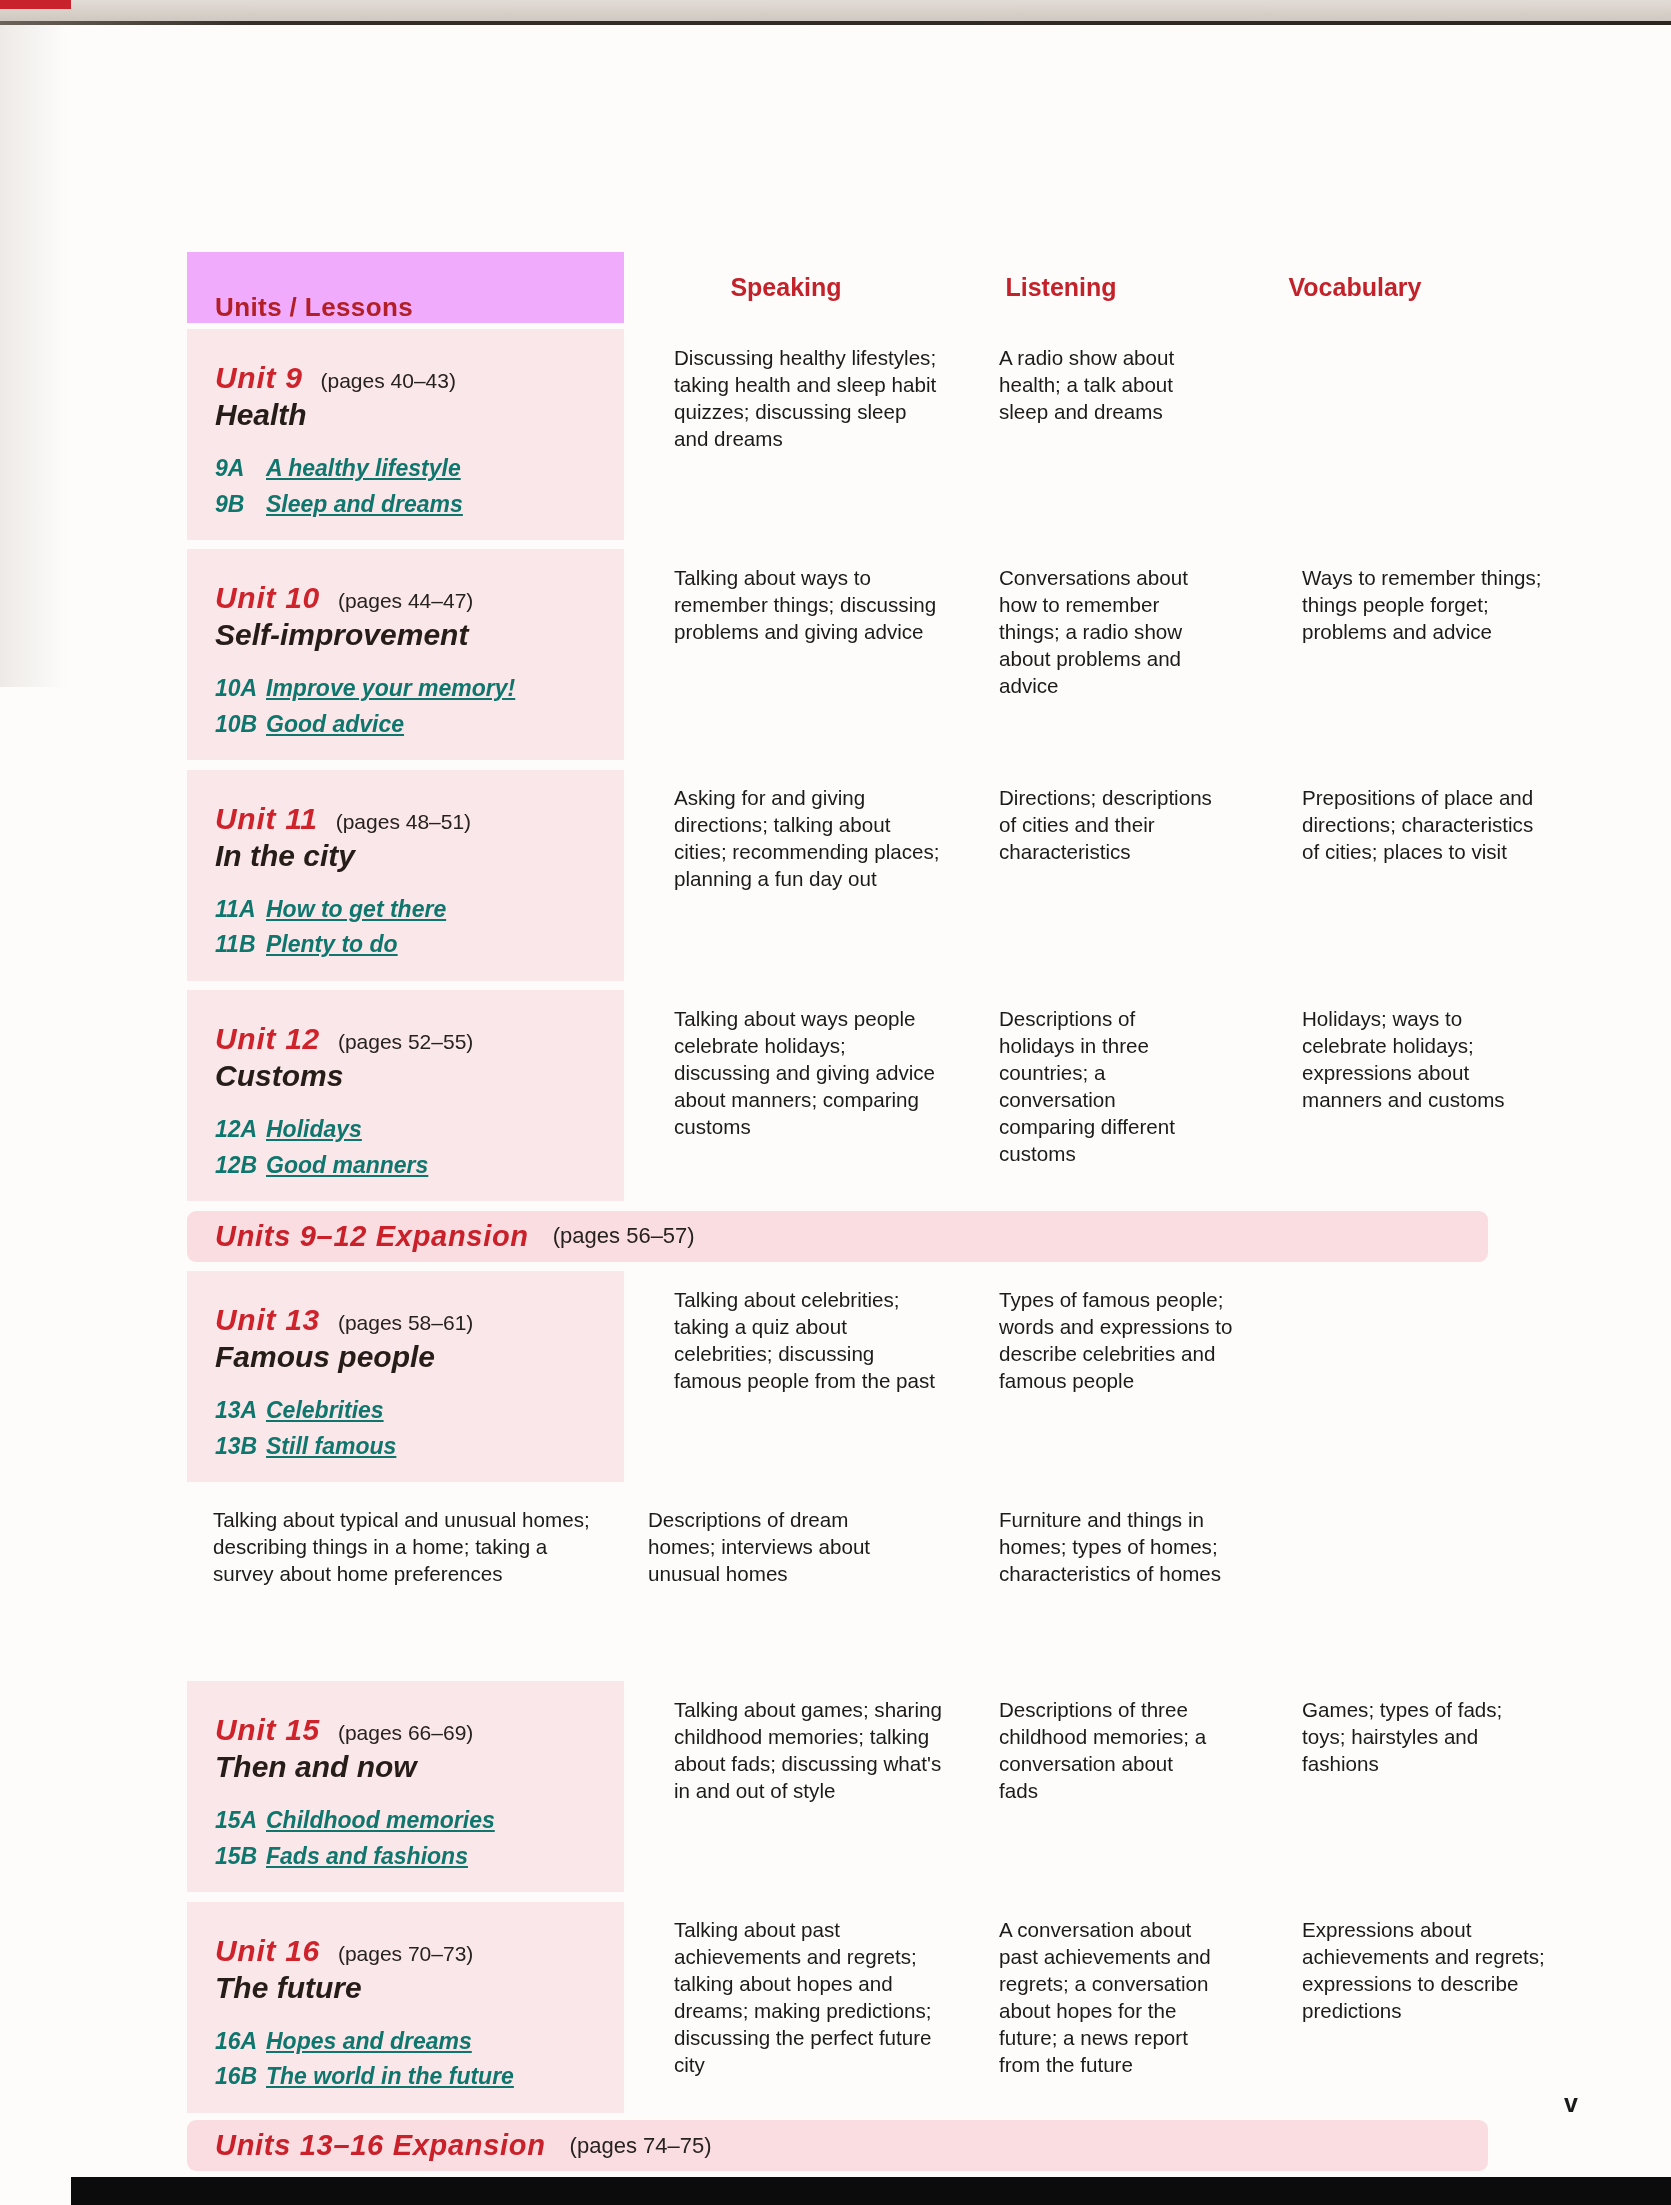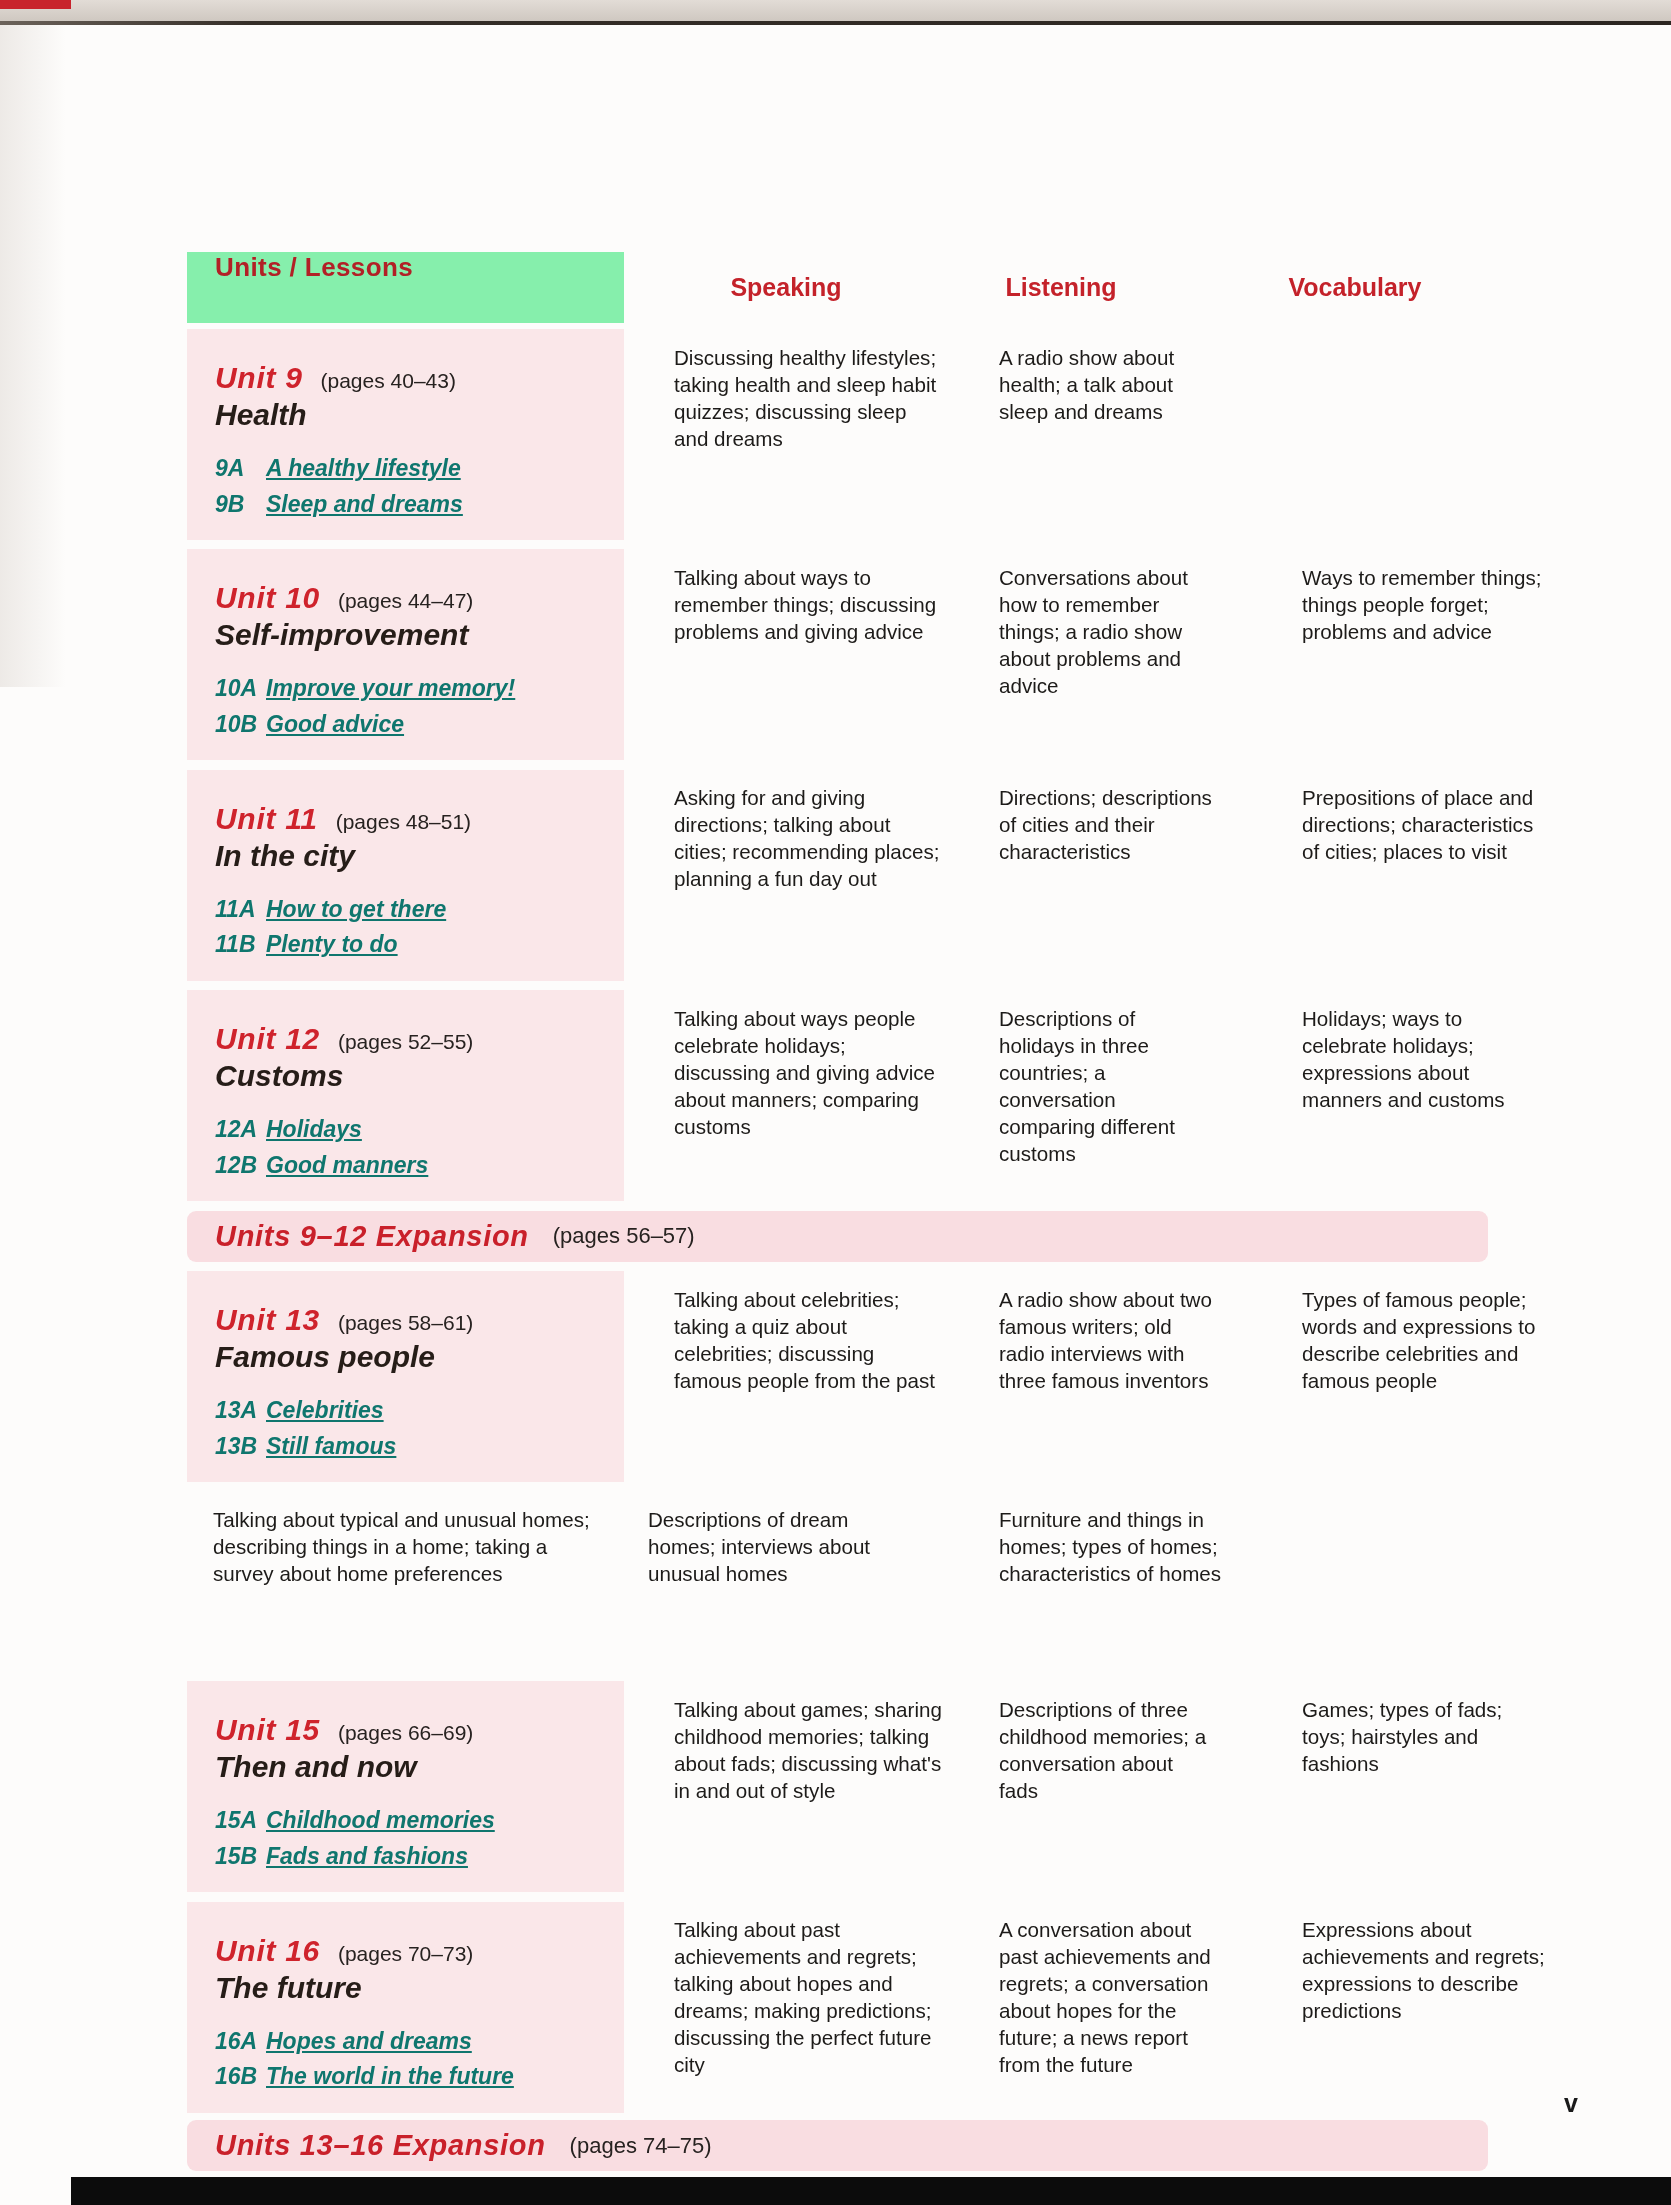--- a/index.html
+++ b/index.html
@@ -19,21 +19,21 @@
     background:linear-gradient(to right,#e9e5e1,rgba(255,255,255,0));opacity:.8;}
   .bottom-bar{position:absolute;bottom:0;left:71px;right:0;height:28px;background:#0c0c0c;}
   .page-num{position:absolute;top:2089px;right:94px;font-size:25px;font-weight:bold;color:#1a1a1a;}
 
   .content{position:absolute;top:252px;left:0;right:0;}
 
   .grid-row{display:grid;grid-template-columns:437px 327px 279px 287px;margin-left:187px;}
 
   
   .header-row{height:71px;margin-bottom:5.9px;}
-  .units-header-box{background:#86efac;display:flex;align-items:flex-start;padding-left:28px;}
+  .units-header-box{background:#f0abfc;display:flex;align-items:flex-end;padding-left:28px;}
   .units-header-box span{font-size:26px;font-weight:bold;color:#b22026;letter-spacing:0.4px;}
   .col-header{display:flex;align-items:center;justify-content:center;
     font-size:25px;font-weight:bold;color:#c4222a;}
   .col-header.speaking{padding-left:26px;padding-right:29px;}
   .col-header.listening{padding-right:59px;}
   .col-header.vocab{padding-right:37px;}
 
   
   .unit-row{min-height:180px;margin-bottom:9.6px;gap:24px;}
   .unit-row.tall{min-height:201px;margin-bottom:7.4px;}
@@ -153,21 +153,20 @@
         <span class="unit-num">Unit 13</span>
         <span class="unit-pages">(pages 58–61)</span>
       </div>
       <div class="unit-title">Famous people</div>
       <div class="lessons">
         <div class="lesson"><span class="lesson-code">13A</span><span>Celebrities</span></div>
         <div class="lesson"><span class="lesson-code">13B</span><span>Still famous</span></div>
       </div>
     </div>
     <div class="cell speaking">Talking about celebrities; taking a quiz about celebrities; discussing famous people from the past</div>
-    <div class="cell listening">A radio show about two famous writers; old radio interviews with three famous inventors</div>
     <div class="cell vocab">Types of famous people; words and expressions to describe celebrities and famous people</div>
   </div>
 
   <div class="grid-row unit-row">
     <div class="cell speaking">Talking about typical and unusual homes; describing things in a home; taking a survey about home preferences</div>
     <div class="cell listening">Descriptions of dream homes; interviews about unusual homes</div>
     <div class="cell vocab">Furniture and things in homes; types of homes; characteristics of homes</div>
   </div>
 
   <div class="grid-row unit-row">

